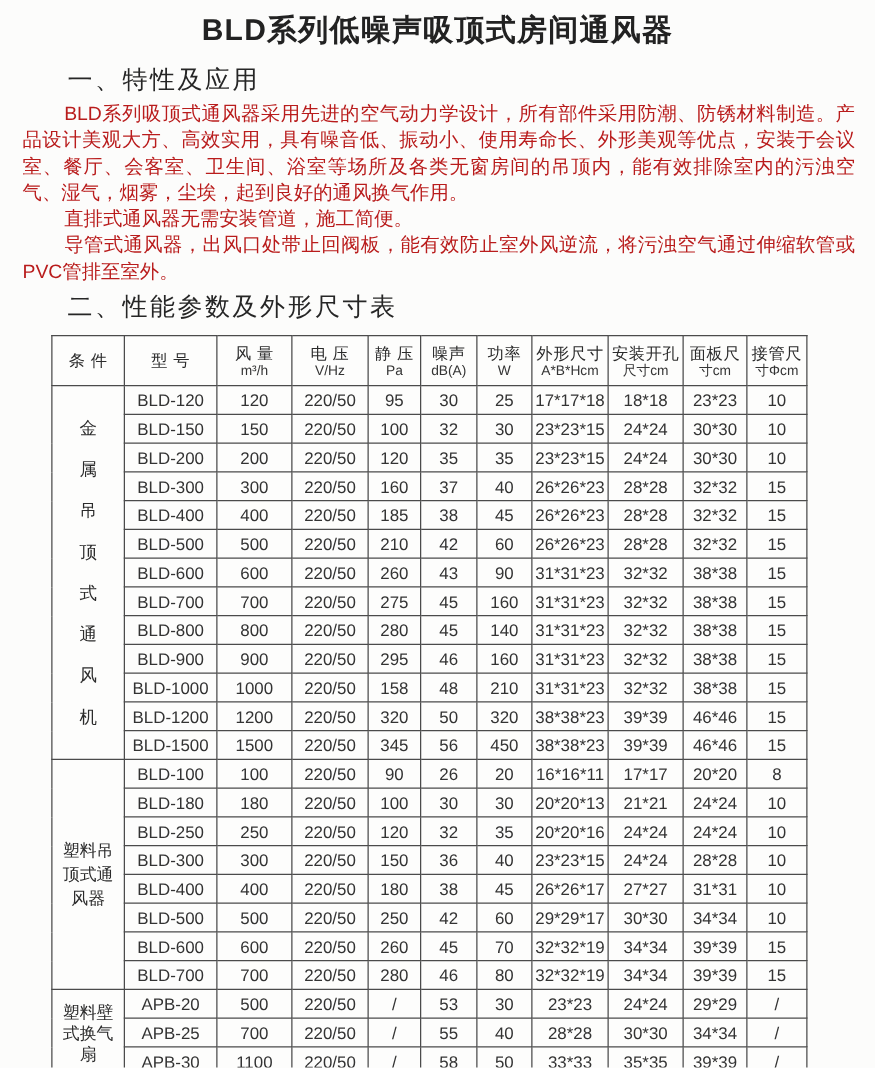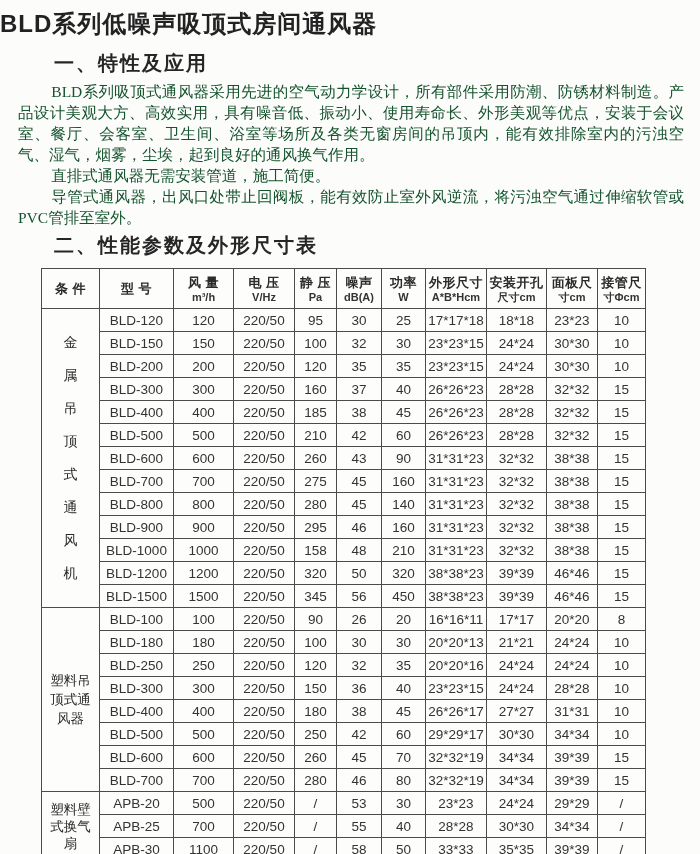--- a/index.html
+++ b/index.html
@@ -7,61 +7,61 @@
     width: 700px; height: 854px;
     background: #fcfcfb;
     color: #2d2d2d;
     font-family: "Liberation Sans", sans-serif;
     overflow: hidden;
   }
   .page { width: 700px; height: 854px; }
 
   .doc-title {
     margin: 8px 0 6px 0;
-    text-align: left;
+    text-align: center;
     font-size: 24px;
     font-weight: bold;
     letter-spacing: 1px;
     color: #222;
   }
   .sec-heading {
     margin: 10px 0 4px 54px;
     font-size: 20px;
-    font-weight: bold;
+    font-weight: normal;
     letter-spacing: 2px;
     color: #262626;
   }
   .sec-heading.second { margin: 4px 15px 9px 54px; }
 
   .body-text {
     margin: 2px 16px 0 18px;
-    font-family: Liberation Serif, serif;
+    font-family: Liberation Sans, sans-serif;
     font-size: 15.5px;
     line-height: 21px;
     text-align: justify;
-    color: #14532d;
+    color: #b91c1c;
   }
   .body-text p { margin: 0; text-indent: 2.15em; }
 
   table.spec-table {
     margin-left: 41px;
     width: 604px;
     border-collapse: collapse;
     table-layout: fixed;
     text-align: center;
     background: #fdfdfc;
   }
   .spec-table th, .spec-table td {
     border: 1px solid #4b4b4b;
     padding: 0;
     overflow: hidden;
   }
   .spec-table th {
     height: 39px;
-    font-weight: bold;
+    font-weight: normal;
     vertical-align: middle;
     color: #2b2b2b;
   }
   .h-label { font-size: 13px; line-height: 16px; letter-spacing: 0.5px; }
   .h-unit  { font-size: 11px; line-height: 12px; color: #343434; }
   .spec-table td {
     height: 22px;
     font-size: 13.5px;
     vertical-align: middle;
     color: #333;

